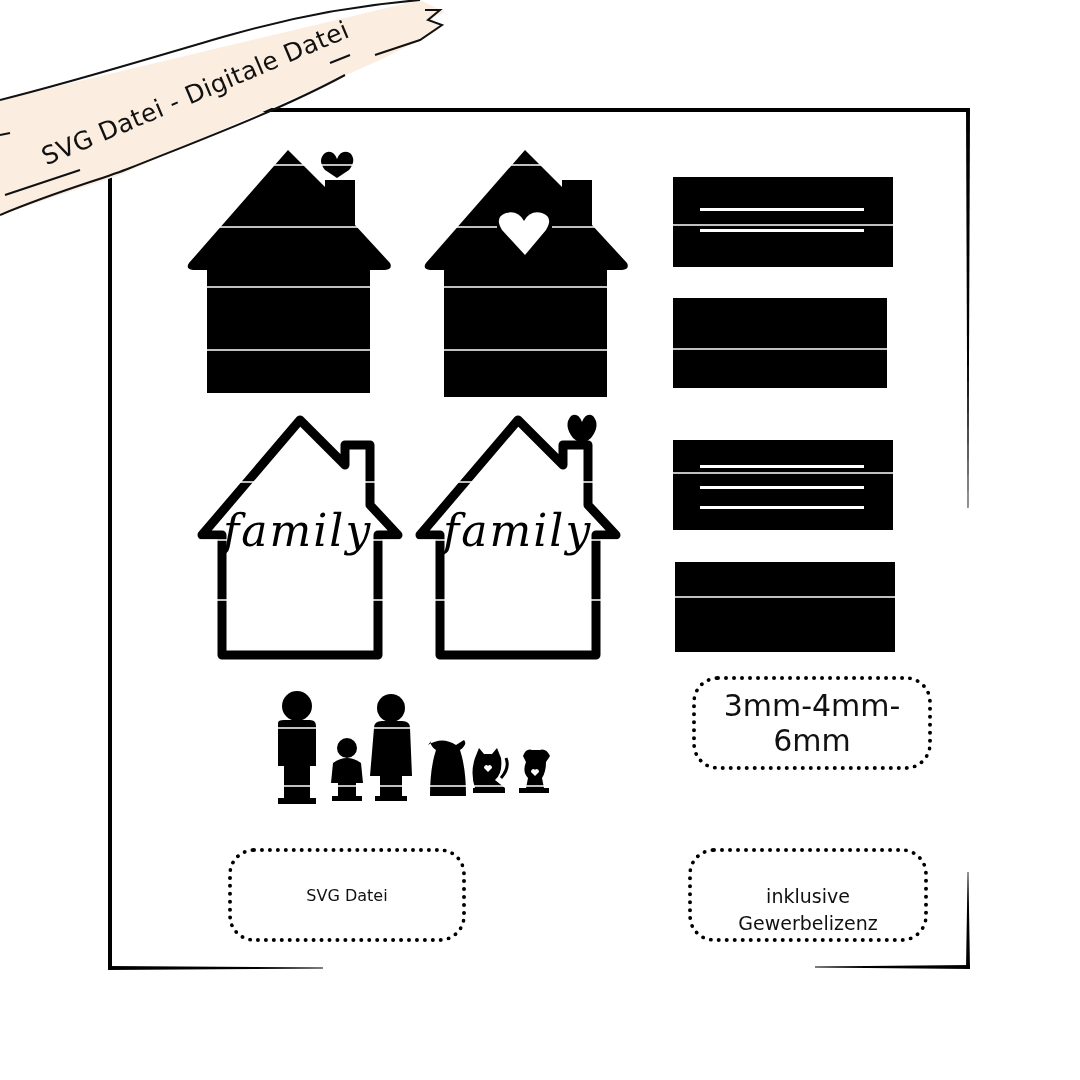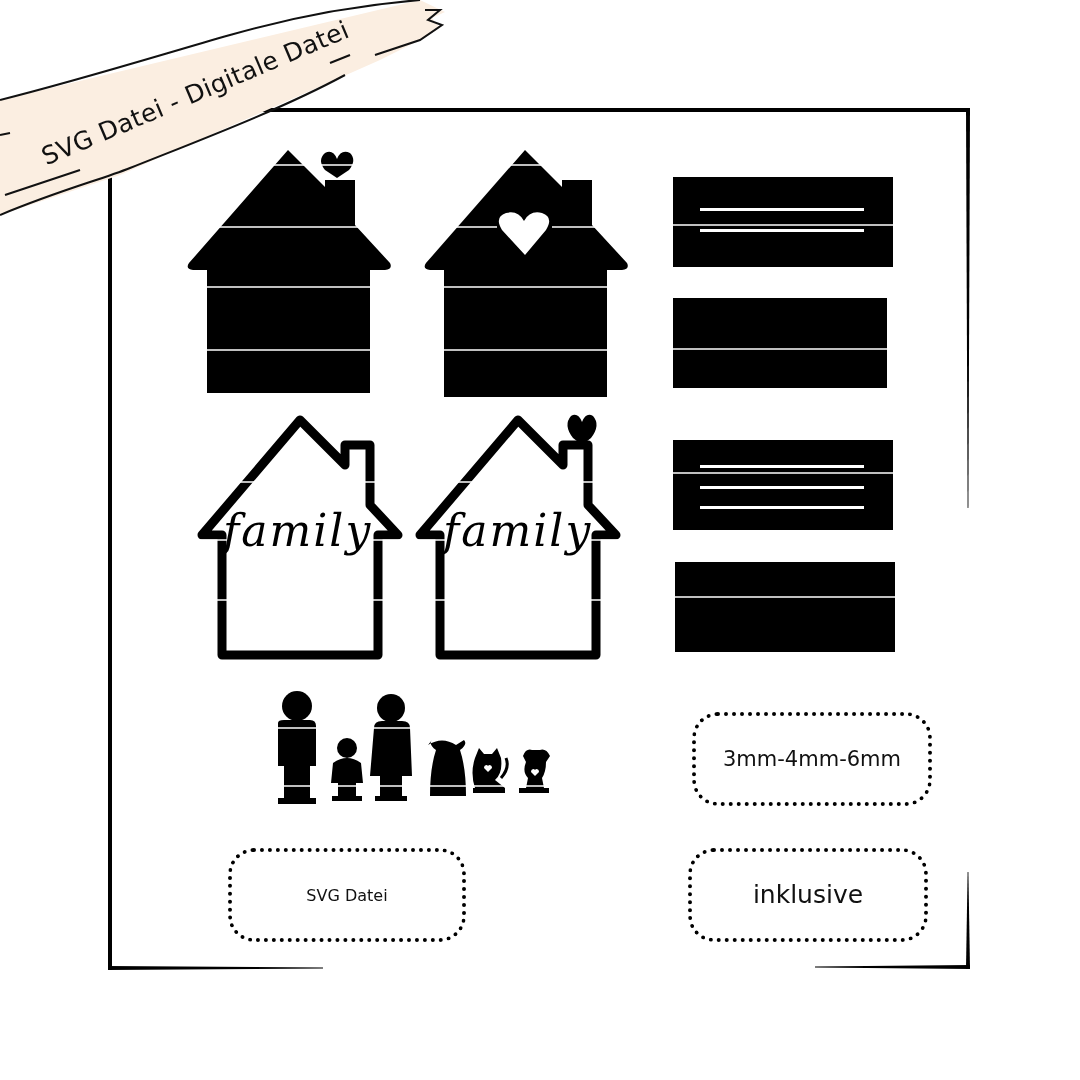--- a/index.html
+++ b/index.html
@@ -139,23 +139,24 @@
     <g>
       <path d="M253,68 Q256,60 262,62 L270,62 Q276,60 280,68 L276,74 Q276,84 272,90 L274,100 L256,100 L258,90 Q252,84 256,74 Z" fill="#000"></path>
       <path d="M265,88 L261,84 Q261,81 264,81 L265,82 L266,81 Q269,81 269,84 Z" fill="#fff"></path>
       <rect x="249" y="100" width="30" height="5" fill="#000"></rect>
     </g>
     <line x1="0" y1="40" x2="285" y2="40" stroke="#fff" stroke-width="1.5"></line>
     <line x1="0" y1="98" x2="285" y2="98" stroke="#fff" stroke-width="1.5"></line>
   </svg>
 </div>
 
-<div class="abs badge" style="left:692px; top:712px; width:232px; height:86px; font-size:21px;">
+<div class="abs badge" style="left:692px; top:676px; width:232px; height:86px; font-size:30px;">
   <span>3mm-4mm-6mm</span>
 </div>
 
 <div class="abs badge" style="left:228px; top:848px; width:230px; height:86px; font-size:16px;">
   <span>SVG Datei</span>
 </div>
 
-<div class="abs badge" style="left:688px; top:848px; width:232px; height:86px; font-size:25px; flex-direction:column; line-height:1.45;">
+<div class="abs badge" style="left:688px; top:848px; width:232px; height:86px; font-size:19px; flex-direction:column; line-height:1.45;justify-content:flex-end;">
   <span>inklusive</span>
+  <span>Gewerbelizenz</span>
 </div>
 
 </body></html>

